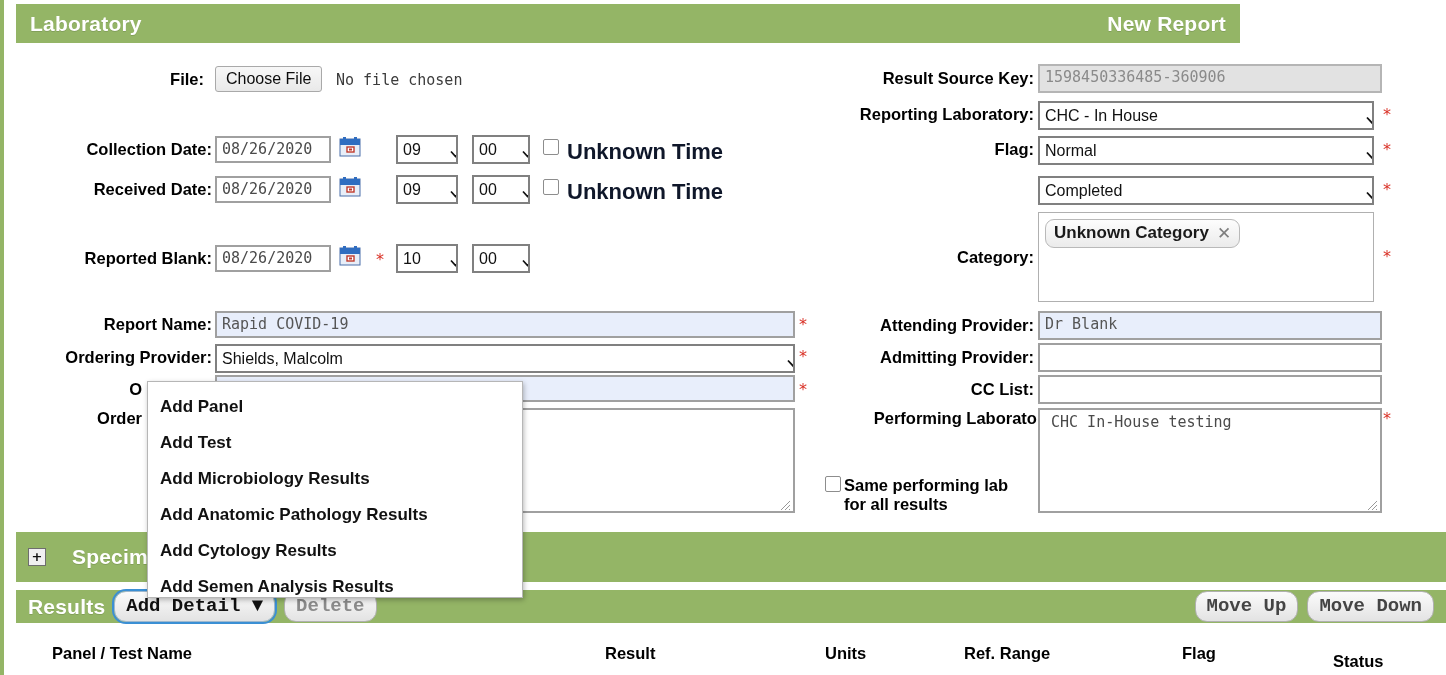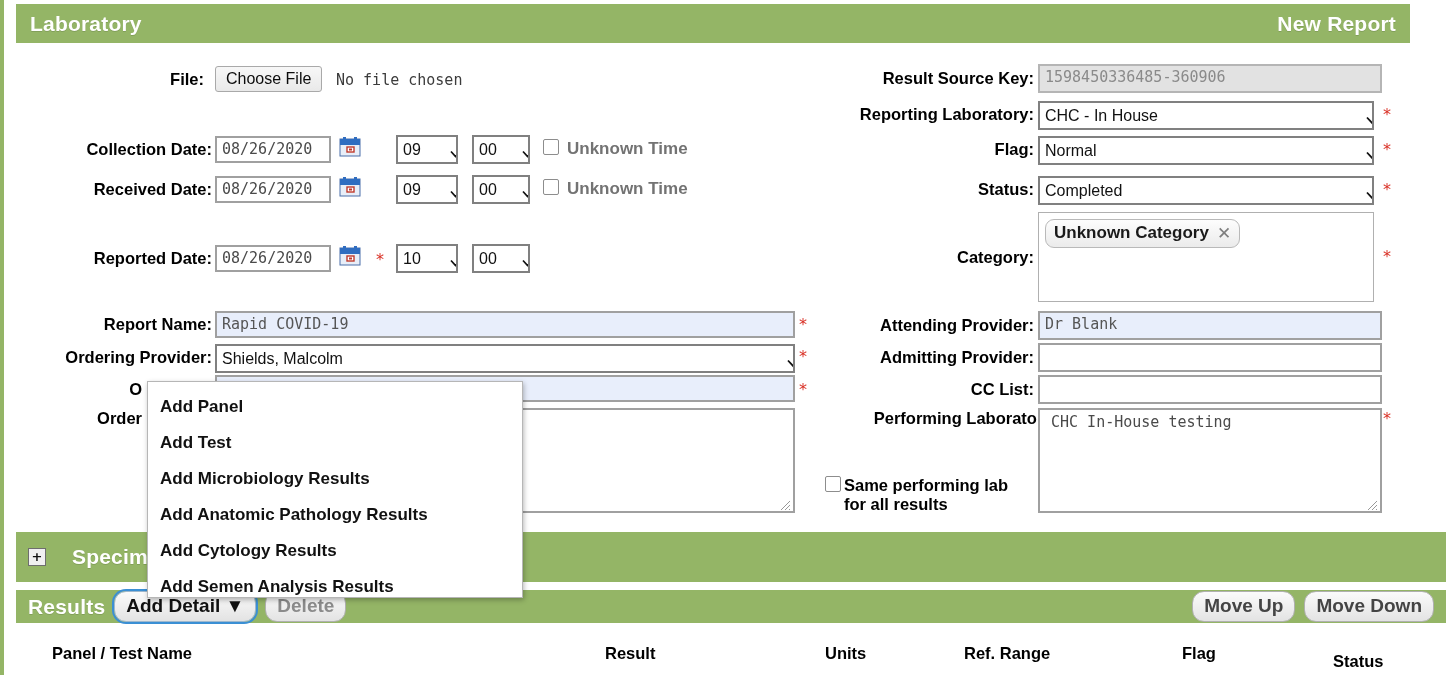--- a/index.html
+++ b/index.html
@@ -27,21 +27,21 @@
     font-weight: bold;
     display: flex;
     align-items: center;
   }
   .section-bar .bar-title {
     font-size: 21px;
     letter-spacing: .2px;
     text-shadow: 0 1px 0 rgba(0,0,0,.12);
   }
   #lab-bar {
-    left: 12px; top: 4px; width: 1394px; height: 39px;
+    left: 12px; top: 4px; width: 1224px; height: 39px;
     padding: 0 14px;
     justify-content: space-between;
   }
   #lab-bar .bar-right { font-size: 21px; }
 
   #specimen-bar {
     left: 12px; top: 532px; width: 1430px; height: 50px;
     padding: 0 12px;
   }
   #results-bar {
@@ -139,23 +139,23 @@
 
   .cbox {
     position: absolute;
     width: 16px; height: 16px;
     border: 1.5px solid #8d8d8d;
     border-radius: 2px;
     background: #fff;
   }
   .cb-label {
     position: absolute;
-    font-size: 17px;
-    font-weight: bold;
-    color: #737373;
+    font-size: 22px;
+    font-weight: bold;
+    color: #0f172a;
     white-space: nowrap;
   }
 
   
   .file-btn {
     position: absolute;
     border: 1px solid #a9a9a9;
     border-radius: 3px;
     background: linear-gradient(#f7f7f7,#e9e9e9);
     font-size: 16px;
@@ -198,21 +198,21 @@
 
   
   .btn {
     border: 1px solid #b0b0b0;
     border-radius: 12px;
     background: linear-gradient(#fbfbfb,#e3e3e3);
     font-size: 19px;
     font-weight: bold;
     color: #444;
     padding: 3px 11px 4px 11px;
-    font-family: Liberation Sans, sans-serif;
+    font-family: Liberation Mono, monospace;
     white-space: nowrap;
   }
   .btn.primary-focus {
     color: #111;
     box-shadow: 0 0 0 2px #3b8fd4;
     border-color: #9fb8cd;
   }
   .btn.disabled { color: #8b8b8b; }
   #results-bar .spacer { flex: 1; }
 
@@ -318,21 +318,21 @@
     <span>00</span>
     <span class="chev">
         <svg width="11" height="8" viewBox="0 0 11 8">
           <path d="M1 1.5 L5.5 6.5 L10 1.5" fill="none" stroke="#111" stroke-width="1.7"></path>
         </svg>
       </span>
   </div>
   <span class="cbox" style="left:539px; top:179px;"></span>
   <span class="cb-label" style="left:563px; top:179px;">Unknown Time</span>
 
-  <span class="lbl" style="left:20px; top:249px; width:188px;">Reported Date:</span>
+  <span class="lbl" style="left:20px; top:249px; width:188px;">Reported Blank:</span>
   <div class="txt" style="left:211px; top:245px; width:116px;">08/26/2020</div>
   <span class="cal-icon" style="left:335px; top:245px;">
     <svg width="22" height="22" viewBox="0 0 22 22">
       <rect x="1" y="3" width="20" height="17" fill="#e8eef8" stroke="#4a6ea9" stroke-width="1"></rect>
       <rect x="1" y="3" width="20" height="6" fill="#2f6dc0"></rect>
       <rect x="4" y="1" width="3" height="4" fill="#2f6dc0"></rect>
       <rect x="15" y="1" width="3" height="4" fill="#2f6dc0"></rect>
       <rect x="8" y="11" width="7" height="5" fill="#ffffff" stroke="#c0392b" stroke-width="1.4"></rect>
       <rect x="10" y="12.5" width="3" height="2" fill="#c0392b"></rect>
     </svg>
@@ -400,21 +400,20 @@
   <div class="sel" style="left:1034px; top:136px; width:336px;">
     <span>Normal</span>
     <span class="chev">
         <svg width="13" height="9" viewBox="0 0 13 9">
           <path d="M1 1.5 L6.5 7.5 L12 1.5" fill="none" stroke="#111" stroke-width="1.8"></path>
         </svg>
       </span>
   </div>
   <span class="req" style="left:1379px; top:143px;">*</span>
 
-  <span class="lbl" style="left:790px; top:180px; width:240px;">Status:</span>
   <div class="sel" style="left:1034px; top:176px; width:336px;">
     <span>Completed</span>
     <span class="chev">
         <svg width="13" height="9" viewBox="0 0 13 9">
           <path d="M1 1.5 L6.5 7.5 L12 1.5" fill="none" stroke="#111" stroke-width="1.8"></path>
         </svg>
       </span>
   </div>
   <span class="req" style="left:1379px; top:183px;">*</span>
 

